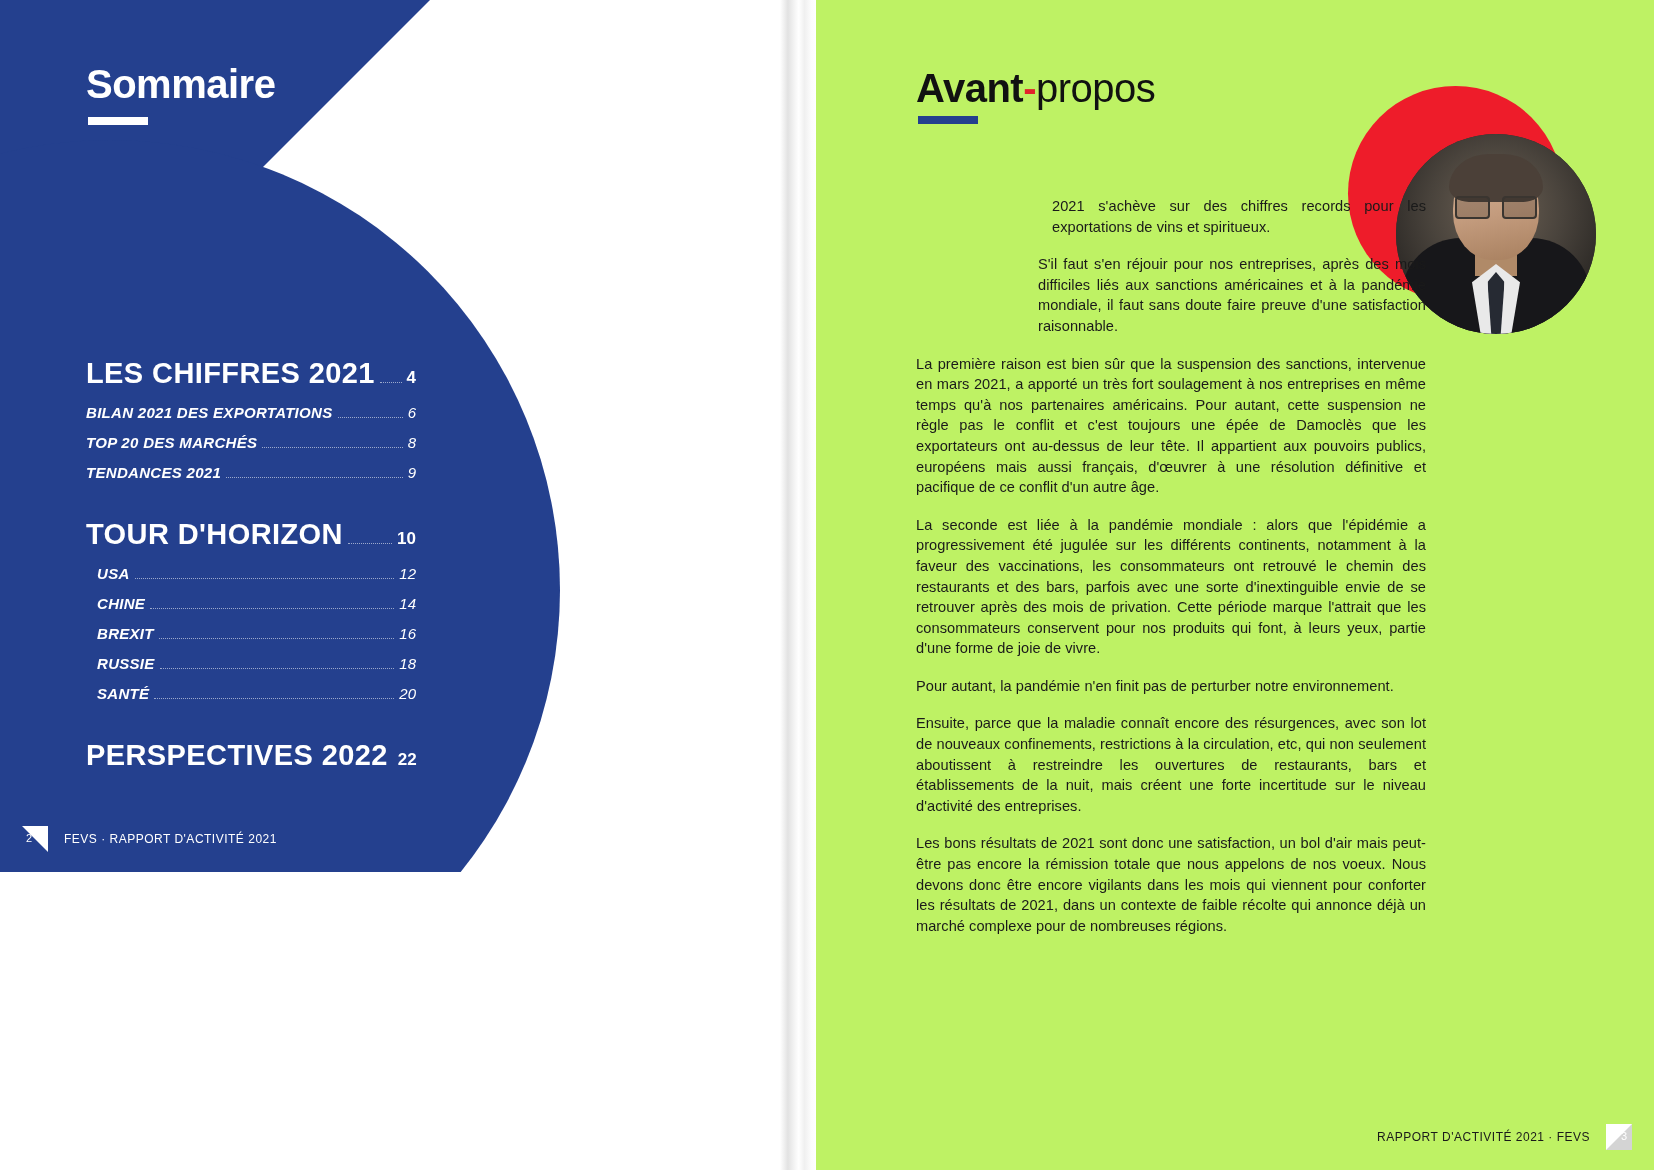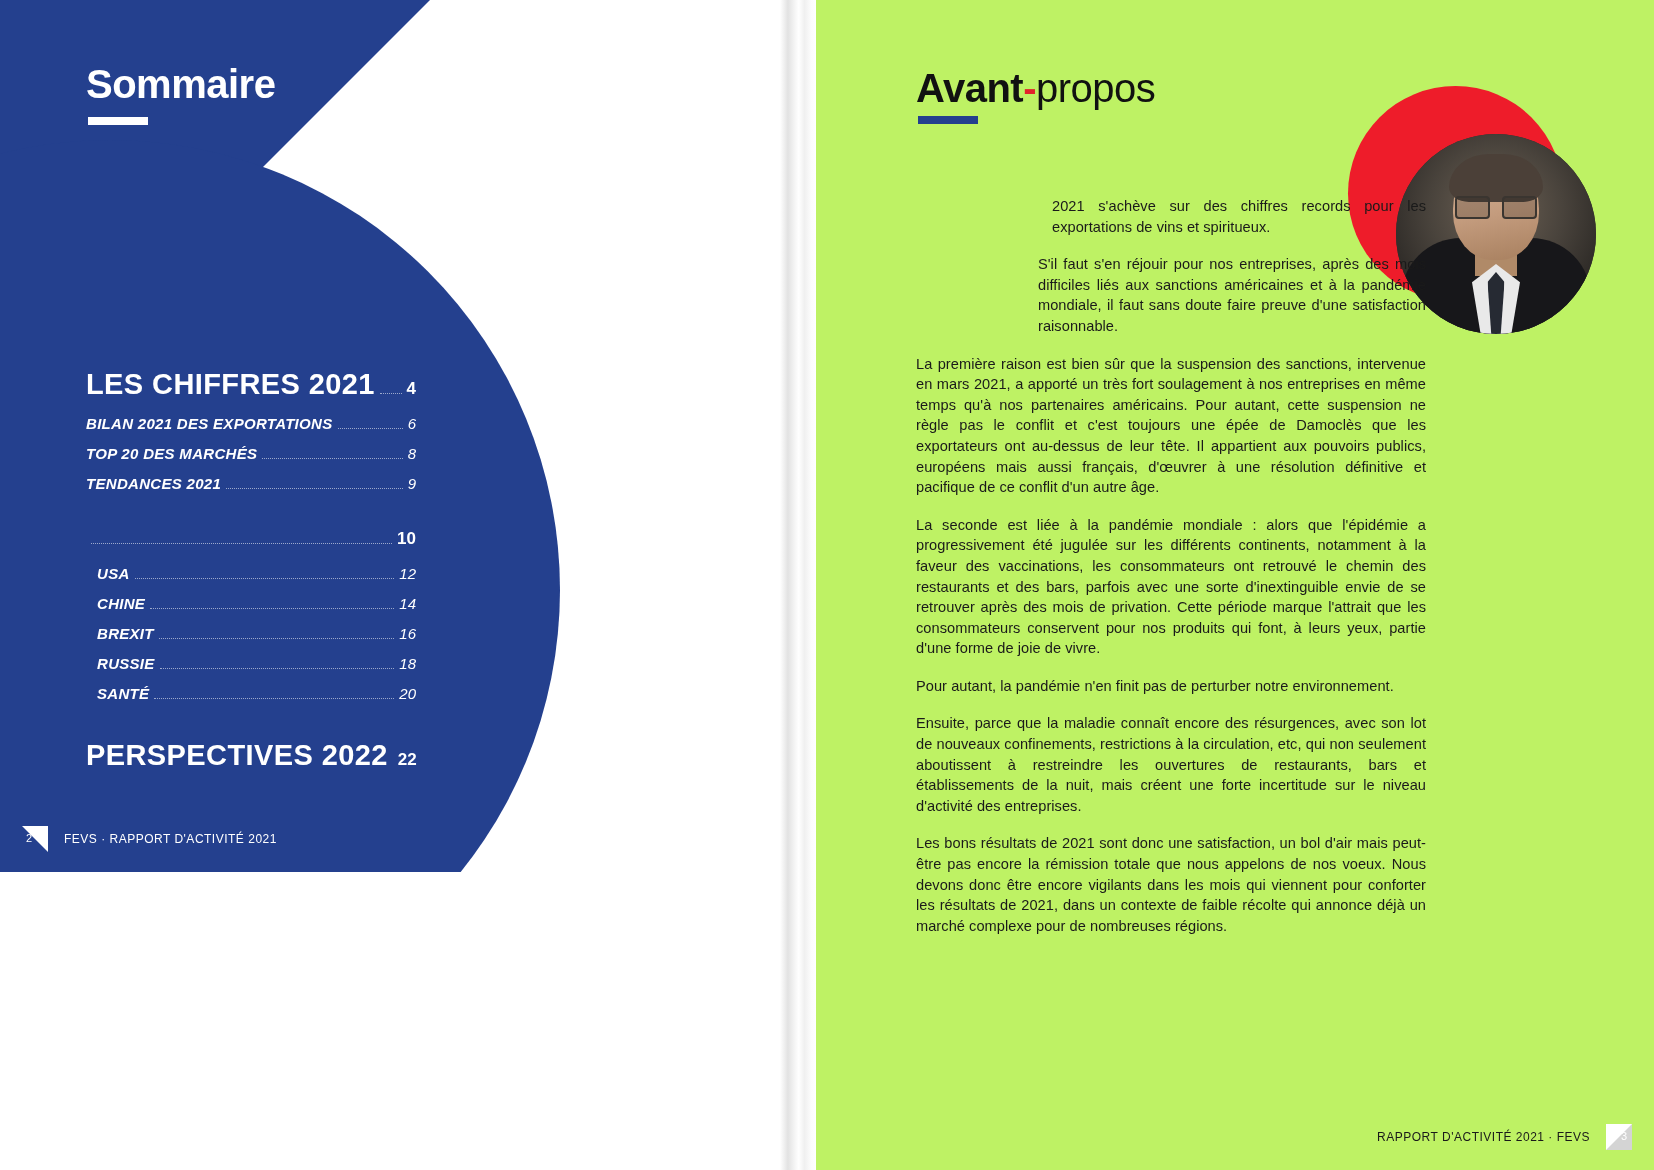--- a/index.html
+++ b/index.html
@@ -88,21 +88,21 @@
     left: 88px;
     top: 117px;
     width: 60px;
     height: 8px;
     background: #ffffff;
   }
 
   .toc {
     position: absolute;
     left: 86px;
-    top: 368px;
+    top: 357px;
     width: 330px;
   }
   .toc-row {
     display: flex;
     align-items: baseline;
     color: #ffffff;
     white-space: nowrap;
   }
   .toc-row .label {
     flex: 0 0 auto;
@@ -479,20 +479,21 @@
 
         <div class="toc-row minor">
           <span class="label">TENDANCES 2021</span>
           <span class="dots"></span>
           <span class="pg">9</span>
         </div>
 
         <div class="toc-spacer-lg"></div>
 
         <div class="toc-row major">
+          <span class="label">TOUR D'HORIZON</span>
           <span class="dots"></span>
           <span class="pg">10</span>
         </div>
 
         <div class="toc-spacer-sm"></div>
 
         <div class="toc-row minor toc-indent">
           <span class="label">USA</span>
           <span class="dots"></span>
           <span class="pg">12</span>

